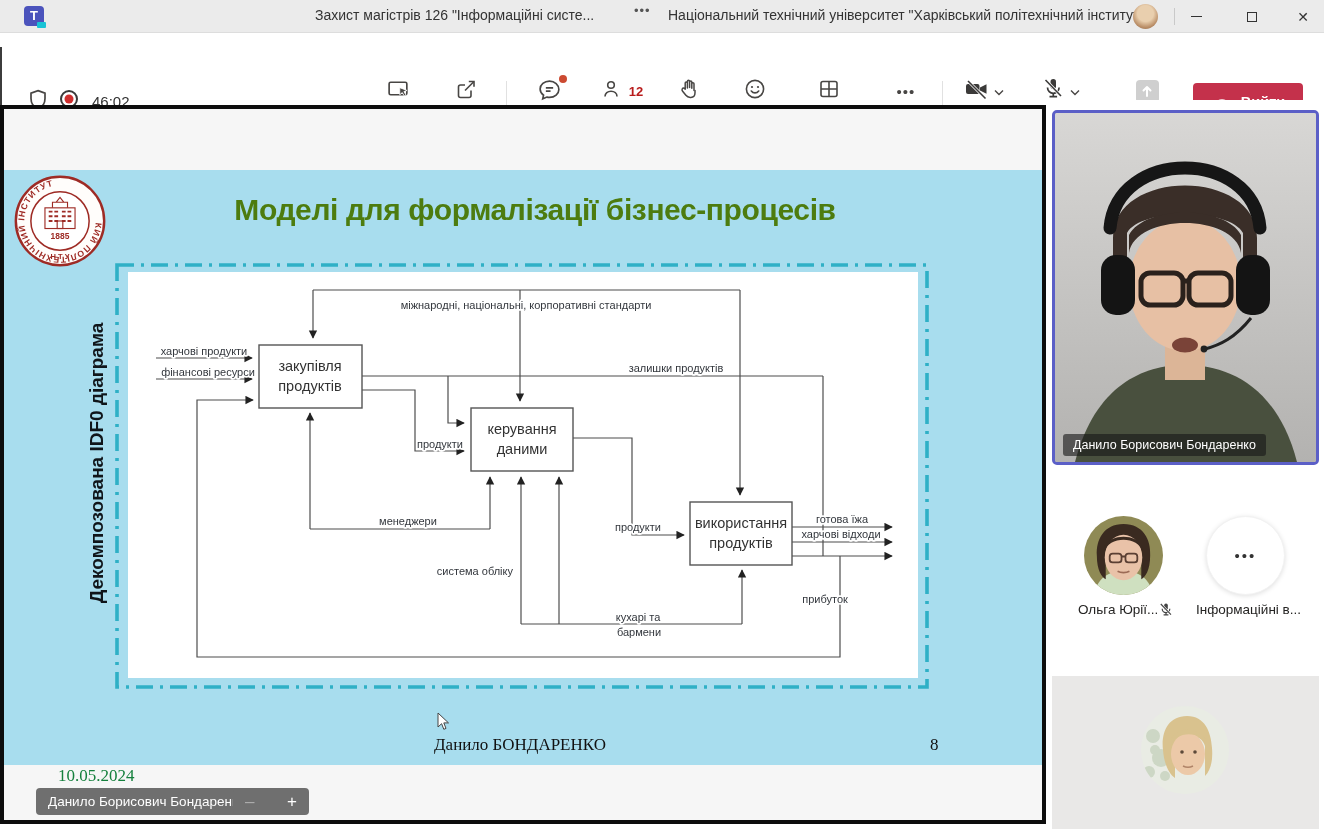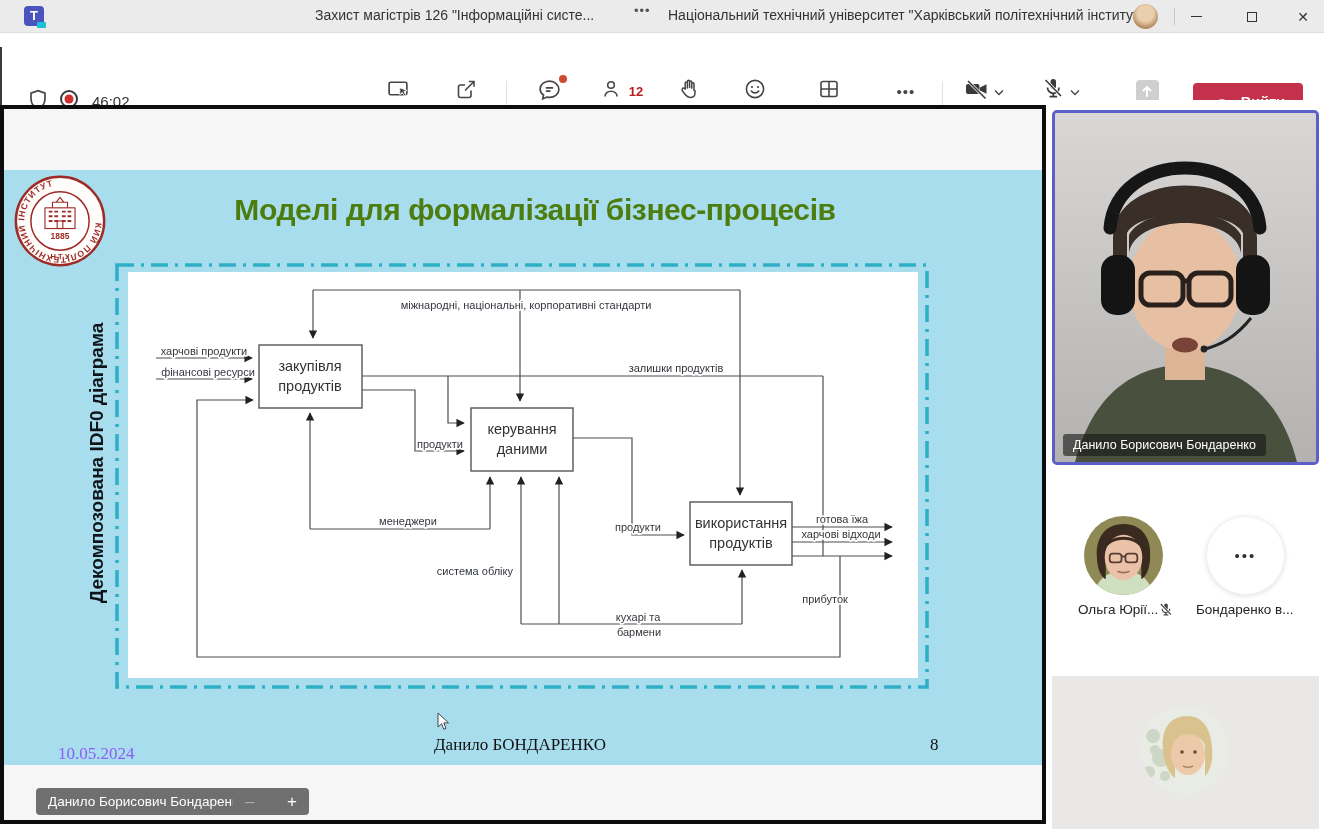--- a/index.html
+++ b/index.html
@@ -43,21 +43,21 @@
   
   .share{left:0;top:105px;width:1046px;height:719px;background:#f6f6f6;border:4px solid #0d0d0d;box-sizing:border-box;}
   .slide{left:4px;top:170px;width:1038px;height:595px;background:#a8ddee;}
   .slide-title{left:30px;top:193px;width:1010px;text-align:center;font-size:30px;font-weight:800;
                color:#4d7c0f;letter-spacing:-0.4px;}
   .side-label{left:-68px;top:452px;width:330px;text-align:center;transform:rotate(-90deg);
               font-size:19px;font-weight:800;color:#10151a;}
   .logo{left:13px;top:174px;width:94px;height:94px;}
   .frame{left:114px;top:262px;}
   .canvas{left:128px;top:272px;width:790px;height:406px;background:#ffffff;}
-  .f-date{left:58px;top:744px;font-family:"Liberation Serif",serif;font-size:17px;color:#8b5cf6;}
+  .f-date{left:58px;top:766px;font-family:"Liberation Serif",serif;font-size:17px;color:#15803d;}
   .f-author{left:20px;top:735px;width:1000px;text-align:center;font-family:"Liberation Serif",serif;font-size:17px;color:#111;}
   .f-page{left:930px;top:735px;font-family:"Liberation Serif",serif;font-size:17px;color:#111;}
   .cursor{left:437px;top:712px;}
 
   .pill{top:788px;height:27px;background:#6f6f6f;border-radius:4px;color:#fff;font-size:13.5px;
         display:flex;align-items:center;padding:0 12px;}
   .pill-name{left:36px;}
   .pill-zoom{left:233px;width:52px;justify-content:space-between;}
   .zbtn{font-size:17px;line-height:27px;background:none;border:none;color:#fff;padding:0;font-family:"Liberation Sans",sans-serif;}
   .z-out{color:#adadad;}
@@ -424,21 +424,21 @@
       <path d="M4.2,6.8 a3.8,3.8 0 0 0 7.6,0" fill="none" stroke="#444" stroke-width="1.2"></path>
       <path d="M8,10.6 v2 M5.6,12.8 h4.8" stroke="#444" stroke-width="1.2"></path>
       <path d="M2.8,2 L13,12.6" stroke="#fff" stroke-width="2.2"></path>
       <path d="M2.8,2 L13,12.6" stroke="#444" stroke-width="1.1"></path>
     </svg>
 </div>
 
 <div class="abs pavatar pa2">
   <span>•••</span>
 </div>
-<div class="abs pa-label pa2-label">Бондаренко в...</div>
+<div class="abs pa-label pa2-label">Інформаційні в...</div>
 
 <div class="abs bottom-tile"></div>
 <div class="abs bt-avatar">
   <svg width="88" height="88" viewBox="0 0 88 88">
     <rect width="88" height="88" fill="#e9ece4"></rect>
     <g fill="#c6d2bd" opacity="0.8">
         <circle cx="12" cy="30" r="7"></circle>
         <circle cx="20" cy="52" r="9"></circle>
         <circle cx="8" cy="66" r="6"></circle>
         <circle cx="24" cy="70" r="5"></circle>

